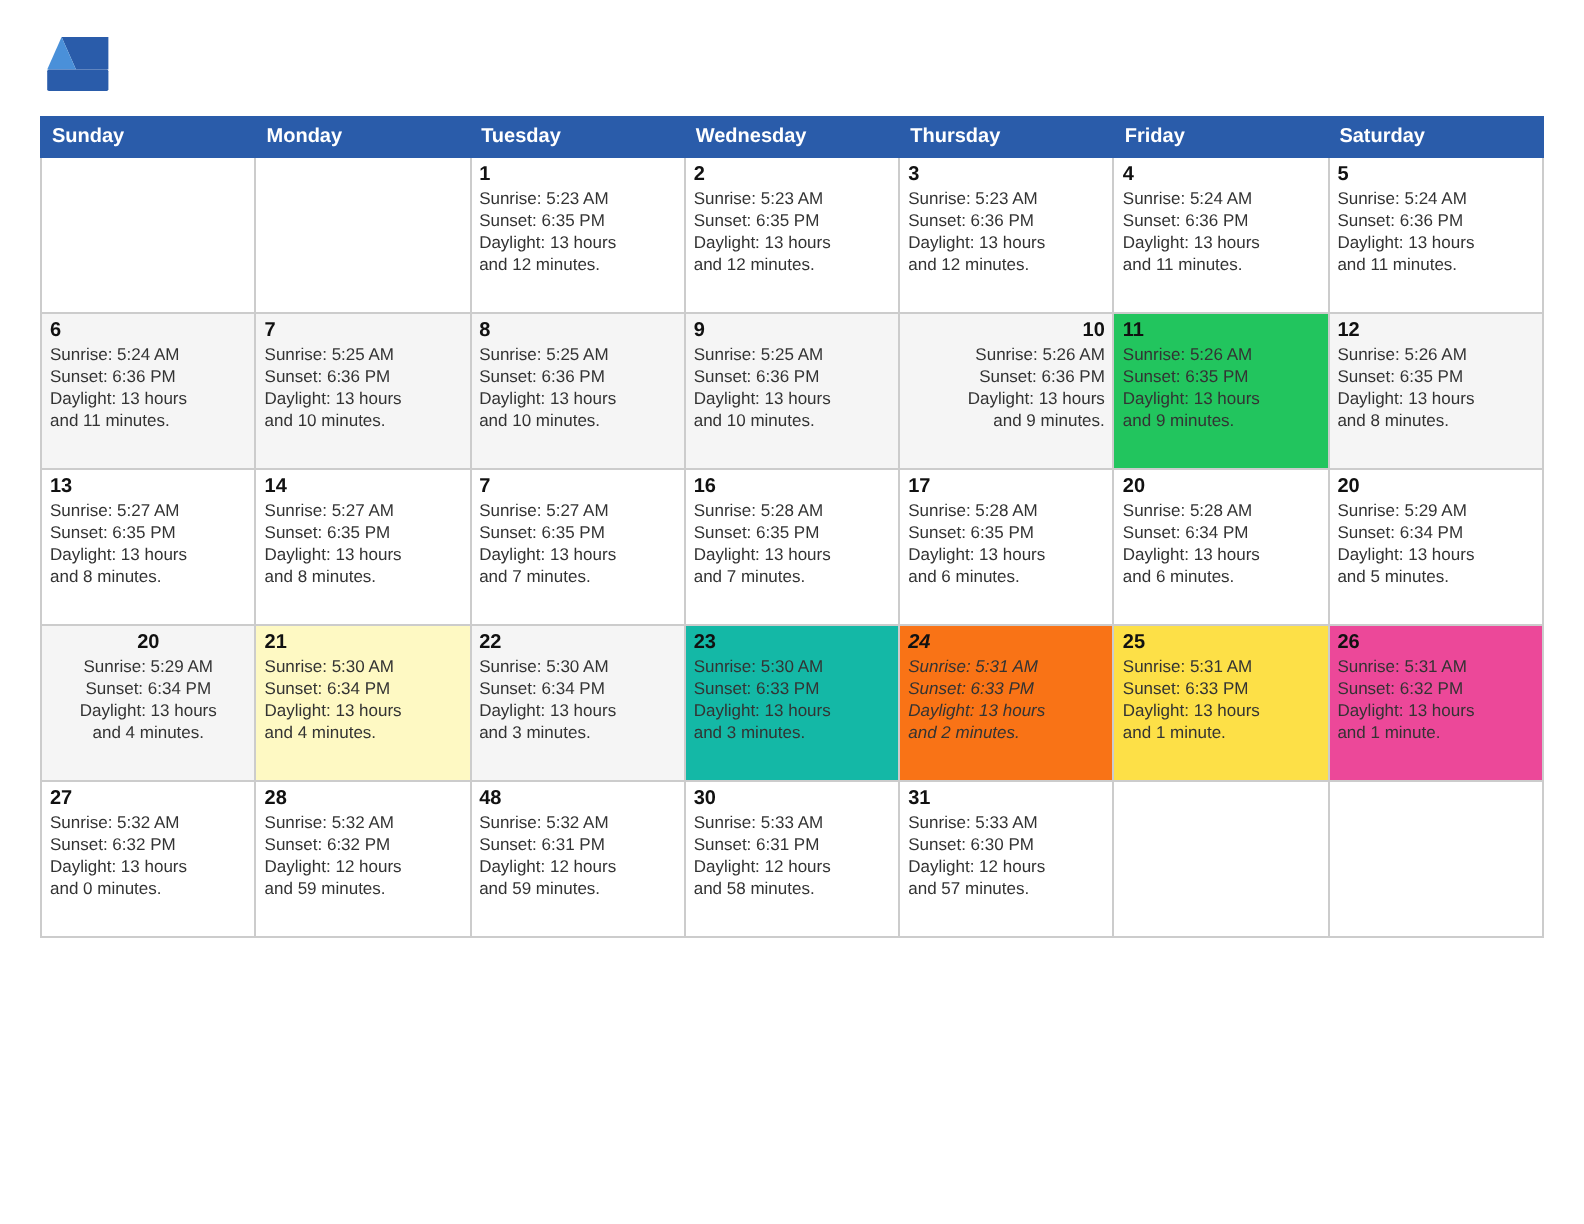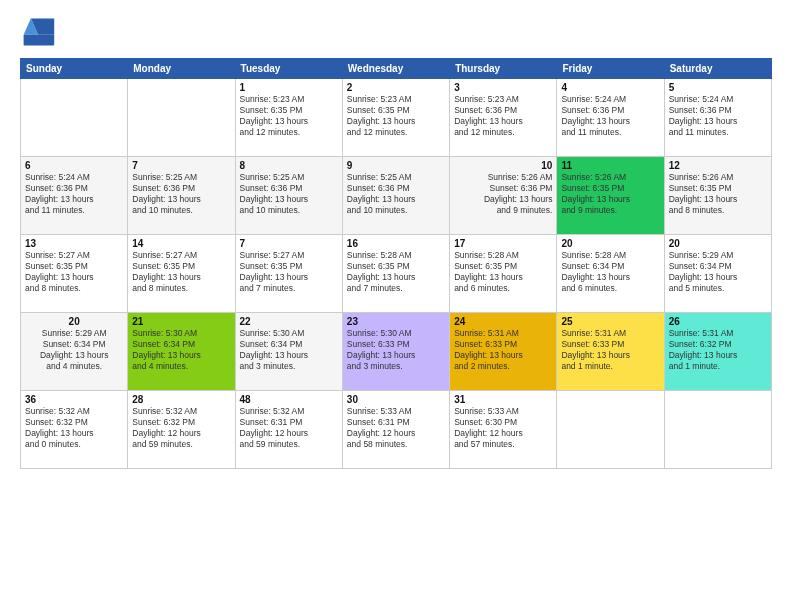--- a/index.html
+++ b/index.html
@@ -261,66 +261,66 @@
           </td>
         </tr>
         <tr>
           <td style="background: rgb(245, 245, 245); text-align: center;">
             <span class="day-num">20</span>
             <div class="day-detail" style="white-space: pre-line;">Sunrise: 5:29 AM
 Sunset: 6:34 PM
 Daylight: 13 hours
 and 4 minutes.</div>
           </td>
-          <td style="background: #84cc16;">
+          <td style="background: #fef9c3;">
             <span class="day-num">21</span>
             <div class="day-detail" style="white-space: pre-line;">Sunrise: 5:30 AM
 Sunset: 6:34 PM
 Daylight: 13 hours
 and 4 minutes.</div>
           </td>
           <td style="background: rgb(245, 245, 245);">
             <span class="day-num">22</span>
             <div class="day-detail" style="white-space: pre-line;">Sunrise: 5:30 AM
 Sunset: 6:34 PM
 Daylight: 13 hours
 and 3 minutes.</div>
           </td>
-          <td style="background: #c4b5fd;">
+          <td style="background: #14b8a6;">
             <span class="day-num">23</span>
             <div class="day-detail" style="white-space: pre-line;">Sunrise: 5:30 AM
 Sunset: 6:33 PM
 Daylight: 13 hours
 and 3 minutes.</div>
           </td>
-          <td style="background: #eab308;">
+          <td style="background: #f97316; font-style: italic;">
             <span class="day-num">24</span>
             <div class="day-detail" style="white-space: pre-line;">Sunrise: 5:31 AM
 Sunset: 6:33 PM
 Daylight: 13 hours
 and 2 minutes.</div>
           </td>
           <td style="background: #fde047;">
             <span class="day-num">25</span>
             <div class="day-detail" style="white-space: pre-line;">Sunrise: 5:31 AM
 Sunset: 6:33 PM
 Daylight: 13 hours
 and 1 minute.</div>
           </td>
-          <td style="background: #5eead4; margin-left: 13px;">
+          <td style="background: #ec4899; margin-left: 13px;">
             <span class="day-num">26</span>
             <div class="day-detail" style="white-space: pre-line;">Sunrise: 5:31 AM
 Sunset: 6:32 PM
 Daylight: 13 hours
 and 1 minute.</div>
           </td>
         </tr>
         <tr>
           <td>
-            <span class="day-num">36</span>
+            <span class="day-num">27</span>
             <div class="day-detail" style="white-space: pre-line;">Sunrise: 5:32 AM
 Sunset: 6:32 PM
 Daylight: 13 hours
 and 0 minutes.</div>
           </td>
           <td>
             <span class="day-num">28</span>
             <div class="day-detail" style="white-space: pre-line;">Sunrise: 5:32 AM
 Sunset: 6:32 PM
 Daylight: 12 hours

